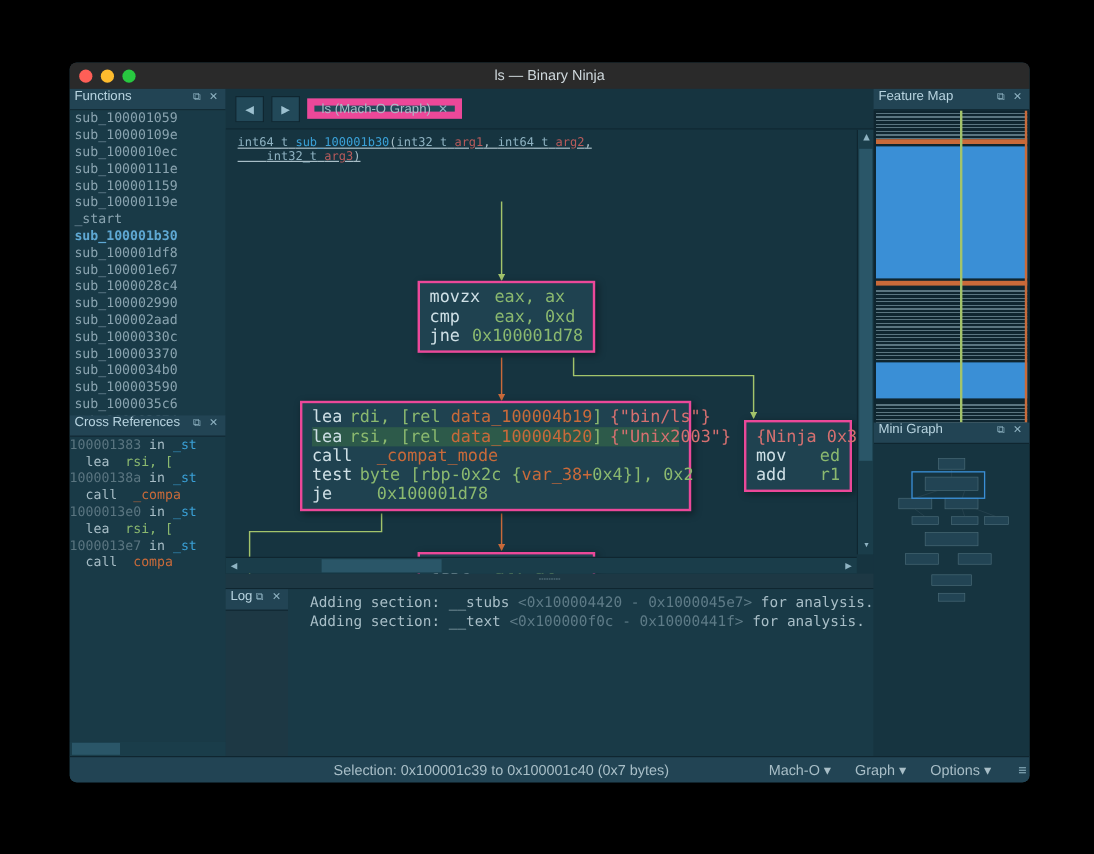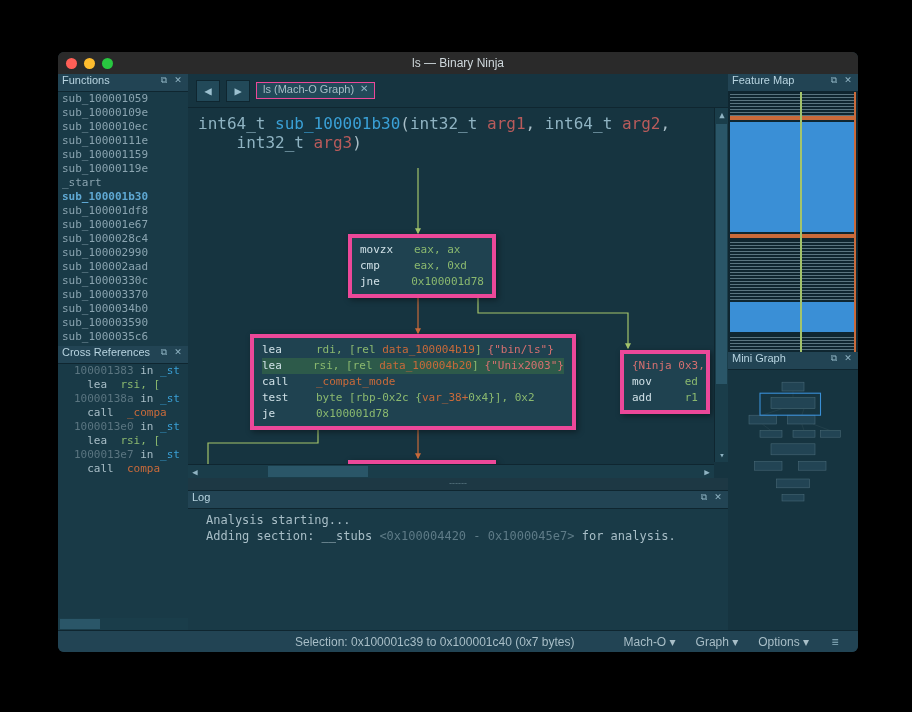--- a/index.html
+++ b/index.html
@@ -12,50 +12,50 @@
   .titlebar-title { position: absolute; left: 0; right: 0; text-align: center; color: #cfd8dc; font-size: 12px; font-family: -apple-system, sans-serif; pointer-events: none; }
   .layout { display: grid; grid-template-columns: 130px 1fr 130px; grid-template-rows: 1fr 22px; height: calc(100% - 22px); }
   .col { display: flex; flex-direction: column; min-width: 0; }
   .panel-header { height: 18px; background: #224454; display: flex; justify-content: space-between; padding: 0 4px; font-size: 11px; color: #b8d4e0; border-bottom: 1px solid #0f2630; font-family: -apple-system, sans-serif; }
   .panel-header .icons { display: flex; gap: 2px; }
   .sq { width: 12px; height: 12px; display: inline-flex; align-items: center; justify-content: center; font-size: 9px; color: #8fb3c2; cursor: pointer; }
   .func-list { flex: 1; overflow: hidden; background: #193a47; position: relative; }
   .func-item { height: 14px; padding: 0 4px; white-space: nowrap; font-size: 11px; line-height: 14px; color: #8aa4b0; cursor: pointer; }
   .func-item.sel { color: #5fa8d3; font-weight: bold; }
   .xref { flex: 1; background: #193a47; font-size: 11px; overflow: hidden; }
-  .xref-row { height: 14px; padding: 0 16px; white-space: nowrap; line-height: 14px; }
+  .xref-row { height: 14px; padding: 0 0; white-space: nowrap; line-height: 14px; }
   .addr-dim { color: #5a7580; } .tok-green { color: #8bb96f; } .tok-type { color: #8fb3c2; } .tok-func { color: #3aa0d6; } .tok-arg { color: #b95b5b; } .tok-hex { color: #8bb96f; } .tok-str { color: #d67070; } .tok-data { color: #c96a3a; }
   .center-col { display: flex; flex-direction: column; min-width: 0; }
   .tabbar { height: 34px; background: #163440; display: flex; align-items: center; gap: 6px; padding: 6px 8px; border-bottom: 1px solid #0f2630; }
   .navbtn { width: 24px; height: 22px; background: #224959; border: 1px solid #0f2630; display: inline-flex; align-items: center; justify-content: center; color: #9cc0cf; cursor: pointer; }
-  .tab { height: 17px; background: #224959; border: 1px solid #ec4899; display: inline-flex; padding: 0 6px; gap: 6px; font-size: 11px; font-family: -apple-system, sans-serif; }
+  .tab { height: 17px; background: #224959; border: 6px solid #ec4899; display: inline-flex; align-items: center; padding: 0 6px; gap: 6px; font-size: 11px; font-family: -apple-system, sans-serif; }
   .tab .x { font-size: 10px; color: #8fb3c2; cursor: pointer; }
   .graph-area { flex: 1; position: relative; background: #163440; overflow: hidden; }
-  .sig { position: absolute; left: 10px; top: 6px; font-size: 16px; }
-  .node { position: absolute; background: #1f4250; border: 4px solid #ec4899; box-shadow: 2px 2px 6px rgba(0,0,0,0.4); font-size: 11px; line-height: 16px; padding: 4px 8px; white-space: pre; }
+  .sig { position: absolute; left: 10px; top: 6px; font-size: 10px; text-decoration: underline; }
+  .node { position: absolute; background: #1f4250; border: 2px solid #ec4899; box-shadow: 2px 2px 6px rgba(0,0,0,0.4); font-size: 14px; line-height: 16px; padding: 4px 8px; white-space: pre; }
   .node .row { display: flex; gap: 6px; }
   .node .mnem { color: #cfe0e6; width: 48px; }
   .node .op { color: #8bb96f; }
   .node .hl { background: #2d5a4a; }
   .scroll-v { position: absolute; right: 0; top: 0; bottom: 16px; width: 14px; background: #1a3d4a; border-left: 1px solid #0f2630; }
   .scroll-v .thumb { position: absolute; left: 1px; right: 1px; top: 16px; height: 260px; background: #2a5668; }
   .scroll-h { position: absolute; left: 0; right: 14px; bottom: 0; height: 14px; background: #1a3d4a; border-top: 1px solid #0f2630; }
   .scroll-h .thumb { position: absolute; top: 1px; bottom: 1px; left: 80px; width: 100px; background: #2a5668; }
   .scroll-arrow { position:absolute; width:14px; height:14px; display:flex; align-items:center; justify-content:center; color:#8fb3c2; font-size:9px; }
-  .log-panel { height: 140px; display: flex; flex-direction: column; border-top: 1px solid #0f2630; }
+  .log-panel { height: 140px; display: flex; flex-direction: row; border-top: 1px solid #0f2630; }
   .log-body { flex: 1; background: #193a47; padding: 4px 0; overflow: hidden; position: relative; }
   .log-line { height: 16px; padding: 0 18px; font-size: 12px; white-space: nowrap; }
   .log-dim { color: #5e7b87; }
   .log-line.sel { background: #2a5668; }
   .ruler { text-align: center; color: #5e7b87; font-size: 10px; height: 12px; }
   .feature-map { flex: 1; background: #0f2630; position: relative; overflow: hidden; }
   .fm-block { position: absolute; left: 2px; right: 2px; }
   .minigraph { flex: 1; background: #163440; position: relative; }
   .mg { position: absolute; left: 10px; top: 10px; right: 10px; bottom: 10px; }
-  .statusbar { grid-column: 1 / -1; height: 22px; background: #224454; display: flex; align-items: center; justify-content: flex-end; gap: 20px; padding: 0 17px; font-size: 12px; font-family: -apple-system, sans-serif; border-top: 1px solid #0f2630; }
+  .statusbar { grid-column: 1 / -1; height: 22px; background: #224454; display: flex; align-items: center; justify-content: flex-end; gap: 20px; padding: 0 0; font-size: 12px; font-family: -apple-system, sans-serif; border-top: 1px solid #0f2630; }
   .statusbar .sel-txt { margin-right: auto; margin-left: 220px; }
   .dd { cursor: pointer; }
   svg.edges { position: absolute; left:0; top:0; pointer-events:none; }
   .mini-scroll { position:absolute; left:0; right:12px; bottom:0; height:12px; background:#1a3d4a; }
 </style>
 </head>
 <body>
 
 <div class="window">
   <div class="titlebar">
@@ -176,22 +176,22 @@
 
       <div class="log-panel">
         <div class="panel-header">
           <span>Log</span>
           <span class="icons">
             <span class="sq">⧉</span>
             <span class="sq">✕</span>
           </span>
         </div>
         <div class="log-body" id="log-body">
-            <div class="log-line">Analysis starting...</div>
             <div class="log-line">Adding section: __stubs <span class="log-dim">&lt;0x100004420 - 0x1000045e7&gt;</span> for analysis.</div>
+            <div class="log-line">Adding section: __text <span class="log-dim">&lt;0x100000f0c - 0x10000441f&gt;</span> for analysis.</div>
           </div>
       </div>
     </div>
 
     <div class="col">
       <div class="panel-header">
         <span>Feature Map</span>
         <span class="icons">
           <span class="sq">⧉</span>
           <span class="sq">✕</span>

